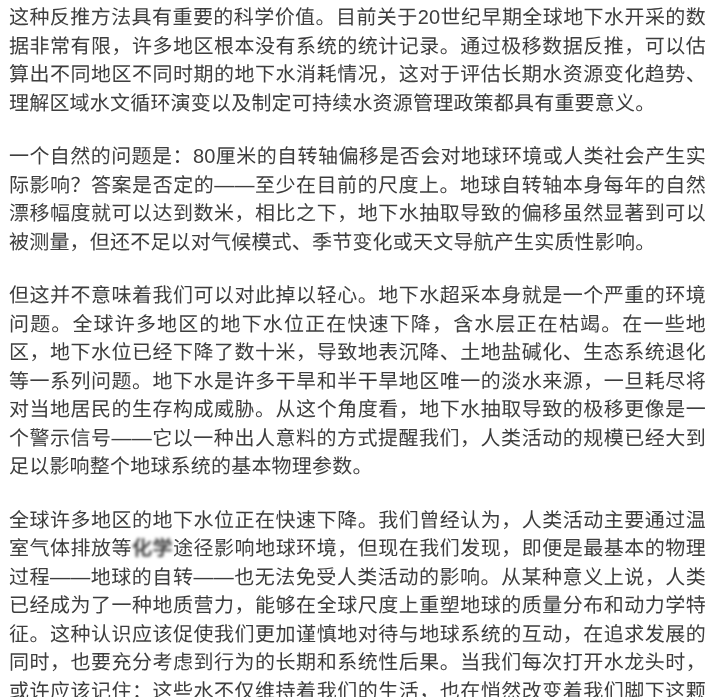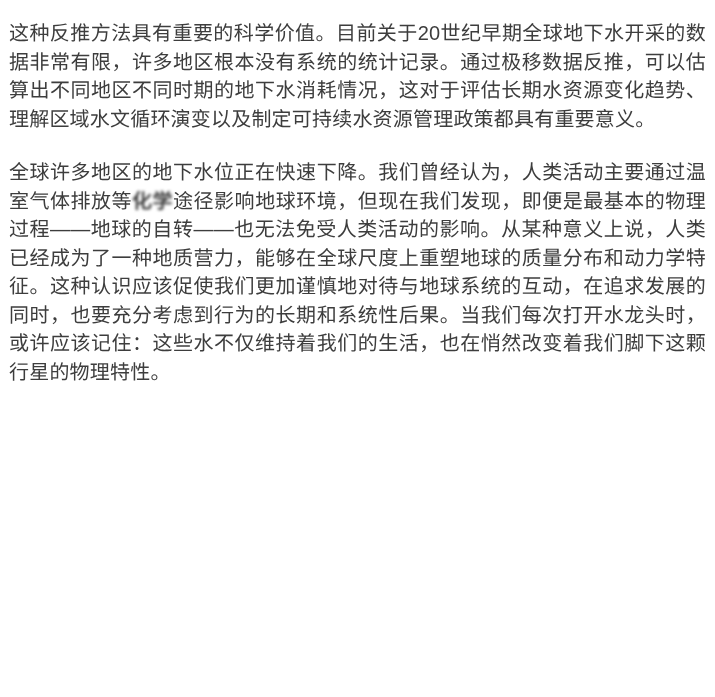--- a/index.html
+++ b/index.html
@@ -17,33 +17,35 @@
       width: 715px;
       padding: 3px 9px 0 9px;
       font-family: "Liberation Sans", "DejaVu Sans", sans-serif;
       font-size: 20px;
       line-height: 28.5px;
       color: #3d3d3d;
       text-align: justify;
       letter-spacing: 0.2px;
     }
     .article p {
-      margin: 16px 0 25px 0;
+      margin: 0 0 25px 0;
       word-break: break-all;
     }
     .article p:last-child {
       margin-bottom: 0;
     }
     .blurred {
       filter: blur(1.4px);
       font-weight: bold;
     }
   </style>
 </head>
 <body>
 
 <main class="article">
   <p>这种反推方法具有重要的科学价值。目前关于20世纪早期全球地下水开采的数据非常有限，许多地区根本没有系统的统计记录。通过极移数据反推，可以估算出不同地区不同时期的地下水消耗情况，这对于评估长期水资源变化趋势、理解区域水文循环演变以及制定可持续水资源管理政策都具有重要意义。</p>
 
+  <p>一个自然的问题是：80厘米的自转轴偏移是否会对地球环境或人类社会产生实际影响？答案是否定的——至少在目前的尺度上。地球自转轴本身每年的自然漂移幅度就可以达到数米，相比之下，地下水抽取导致的偏移虽然显著到可以被测量，但还不足以对气候模式、季节变化或天文导航产生实质性影响。</p>
 
+  <p>但这并不意味着我们可以对此掉以轻心。地下水超采本身就是一个严重的环境问题。全球许多地区的地下水位正在快速下降，含水层正在枯竭。在一些地区，地下水位已经下降了数十米，导致地表沉降、土地盐碱化、生态系统退化等一系列问题。地下水是许多干旱和半干旱地区唯一的淡水来源，一旦耗尽将对当地居民的生存构成威胁。从这个角度看，地下水抽取导致的极移更像是一个警示信号——它以一种出人意料的方式提醒我们，人类活动的规模已经大到足以影响整个地球系统的基本物理参数。</p>
 
   <p><span>全球许多地区的地下水位正在快速下降。我们曾经认为，人类活动主要通过温室气体排放等</span><span class="blurred">化学</span><span>途径影响地球环境，但现在我们发现，即便是最基本的物理过程——地球的自转——也无法免受人类活动的影响。从某种意义上说，人类已经成为了一种地质营力，能够在全球尺度上重塑地球的质量分布和动力学特征。这种认识应该促使我们更加谨慎地对待与地球系统的互动，在追求发展的同时，也要充分考虑到行为的长期和系统性后果。当我们每次打开水龙头时，或许应该记住：这些水不仅维持着我们的生活，也在悄然改变着我们脚下这颗行星的物理特性。</span></p>
 </main>
 
 </body></html>

